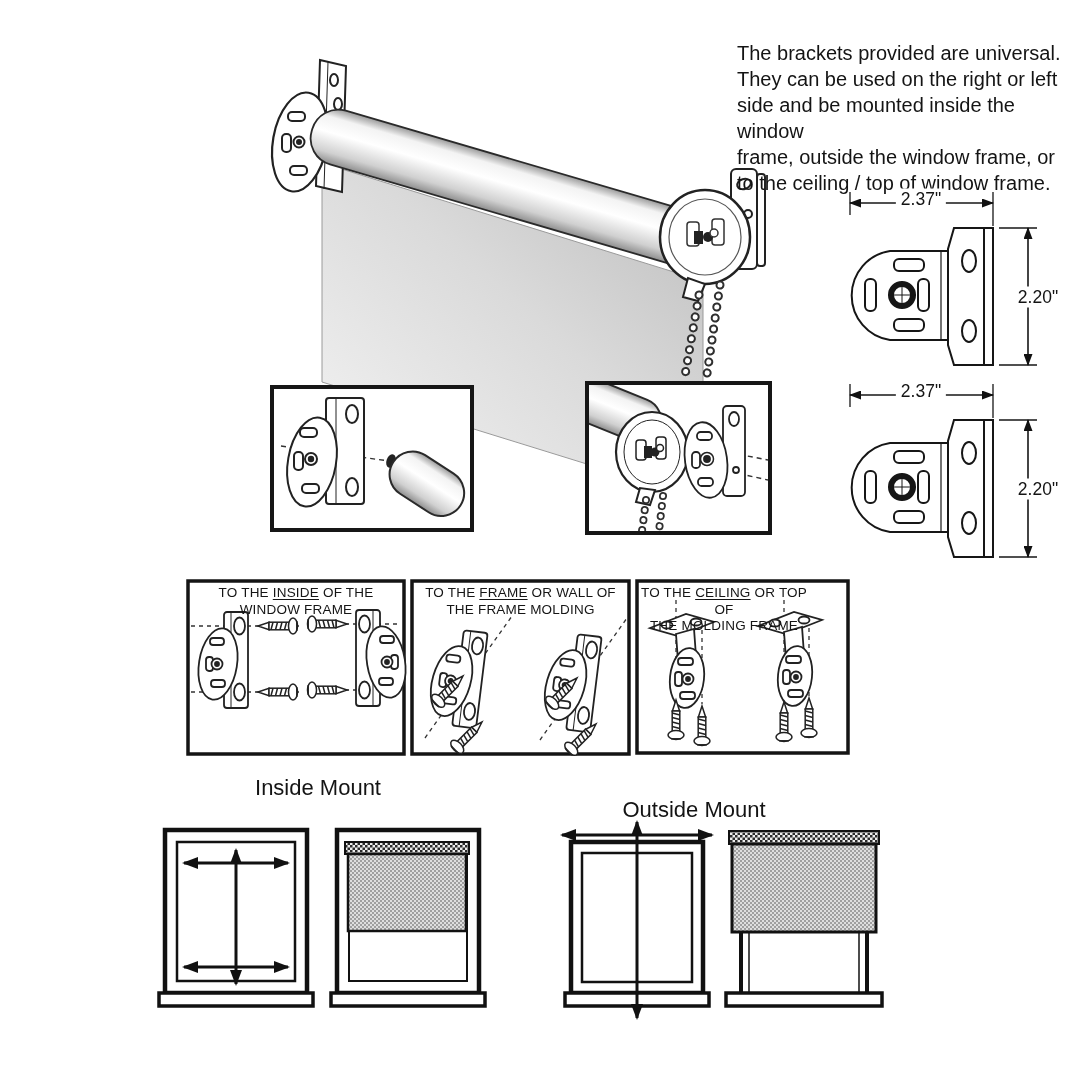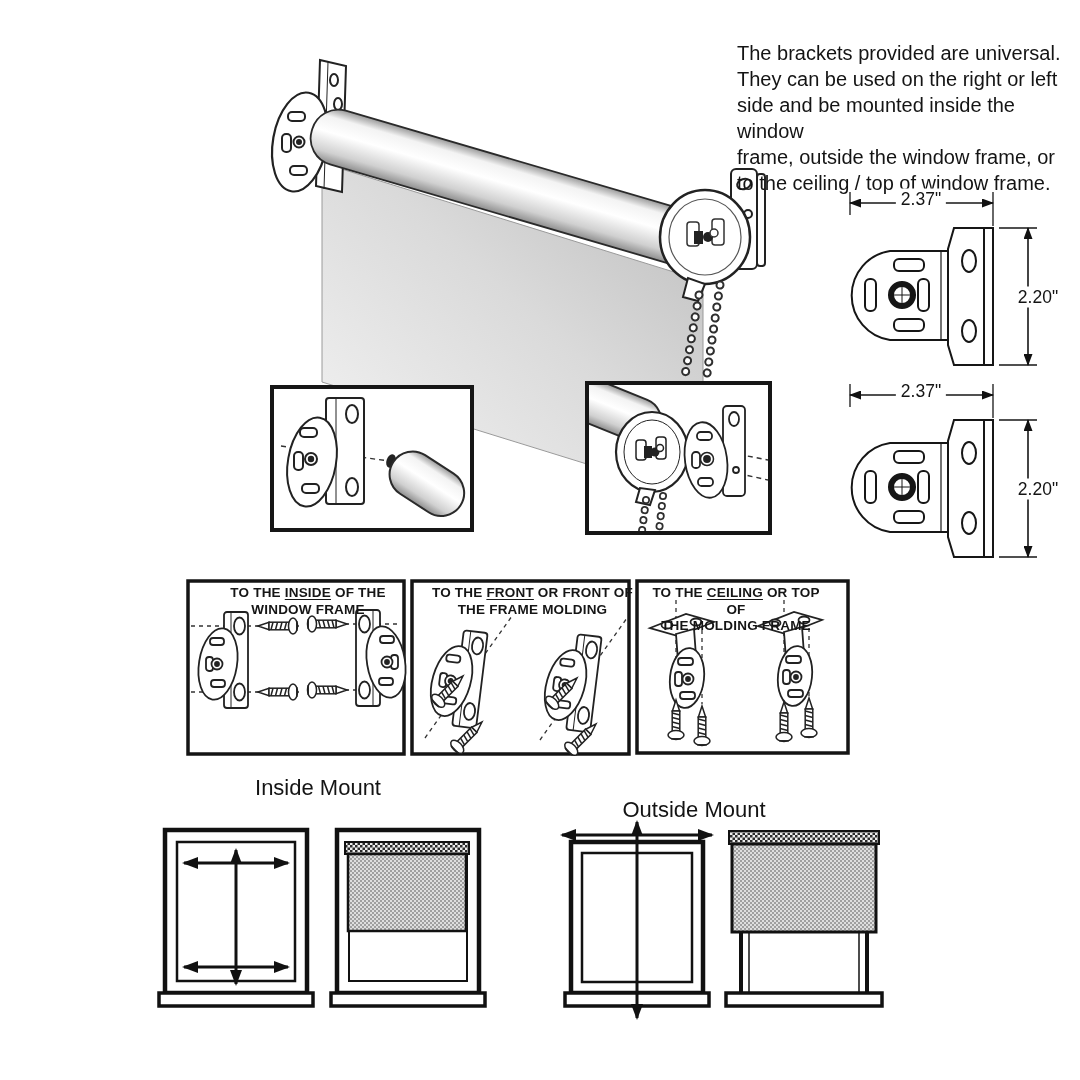--- a/index.html
+++ b/index.html
@@ -3,22 +3,22 @@
 <meta charset="utf-8">
 <style>
   html,body{margin:0;padding:0;background:#fff;}
   .canvas{position:relative;width:1080px;height:1080px;background:#fff;overflow:hidden;
           font-family:"Liberation Sans", sans-serif;color:#111;}
   .layer{position:absolute;left:0;top:0;}
   .intro{position:absolute;left:737px;top:40px;width:335px;
          font-size:20px;line-height:26px;white-space:pre-line;color:#141414;}
   .dim-label{position:absolute;transform:translate(-50%,-50%);background:#fff;
              padding:0 5px;font-size:17.5px;font-weight:500;color:#141414;white-space:nowrap;}
-  .box-title{position:absolute;text-align:center;font-weight:700;font-size:13.5px;
-             line-height:16.5px;color:#151515;letter-spacing:.2px;padding-left:12px;}
+  .box-title{position:absolute;text-align:center;font-weight:400;font-size:13.5px;
+             line-height:16.5px;color:#151515;letter-spacing:.2px;}
   .box-title .u{text-decoration:underline;text-underline-offset:2px;}
   .mount-label{position:absolute;transform:translateX(-50%);font-size:22px;color:#141414;white-space:nowrap;}
 </style>
 </head>
 <body>
 
 <div class="canvas">
 
   <svg class="layer" width="1080" height="1080" viewBox="0 0 1080 1080">
     <defs>
@@ -316,21 +316,21 @@
   <div class="dim-label" style="left:921px;top:199px;">2.37"</div>
   <div class="dim-label" style="left:1038px;top:297px;">2.20"</div>
   <div class="dim-label" style="left:921px;top:391px;">2.37"</div>
   <div class="dim-label" style="left:1038px;top:489px;">2.20"</div>
 
   <div class="box-title" style="left:188px;top:585px;width:216px;">
     <span>TO THE </span><span class="u">INSIDE</span><span> OF THE</span><br>
     <span>WINDOW FRAME</span>
   </div>
   <div class="box-title" style="left:412px;top:585px;width:217px;">
-    <span>TO THE </span><span class="u">FRONT</span><span> OR FRONT OF</span><br>
+    <span>TO THE </span><span class="u">FRAME</span><span> OR WALL OF</span><br>
     <span>THE FRAME MOLDING</span>
   </div>
   <div class="box-title" style="left:637px;top:585px;width:174px;">
     <span>TO THE </span><span class="u">CEILING</span><span> OR TOP OF</span><br>
     <span>THE MOLDING FRAME</span>
   </div>
 
   <div class="mount-label" style="left:318px;top:775px;">Inside Mount</div>
   <div class="mount-label" style="left:694px;top:797px;">Outside Mount</div>
 

